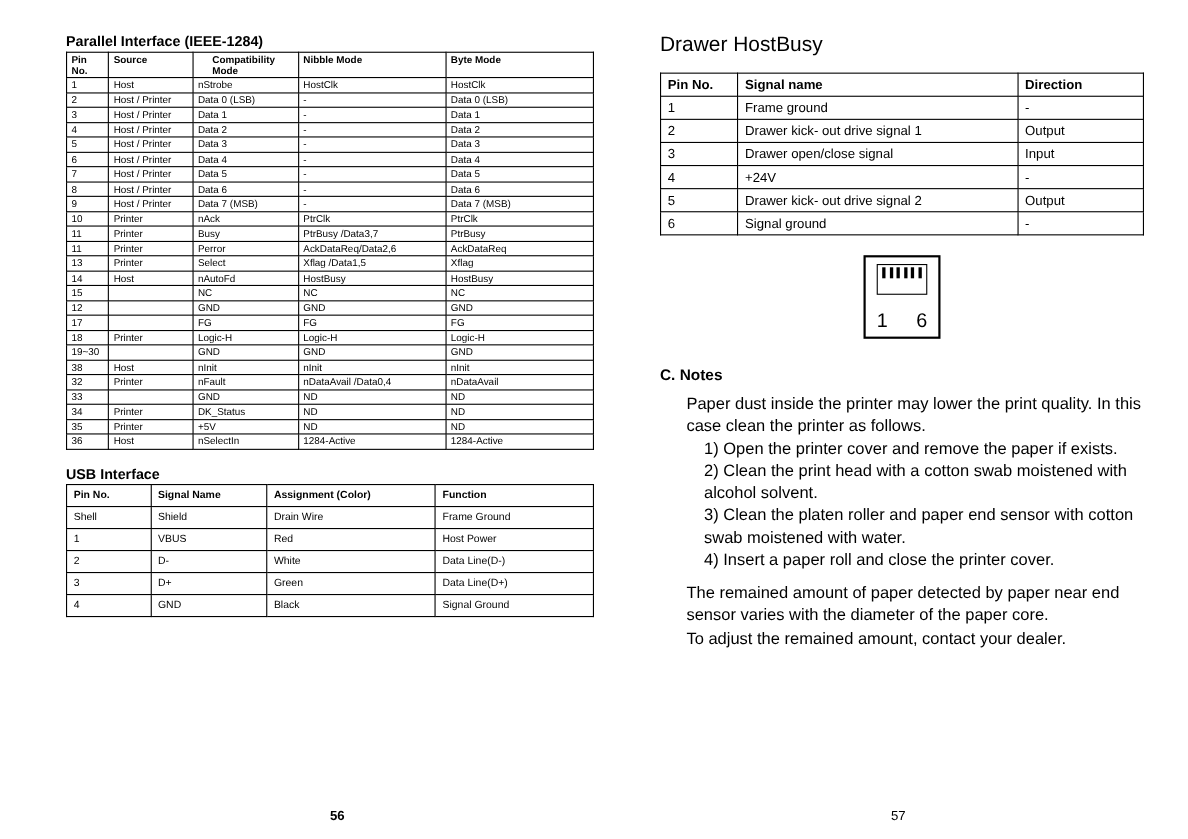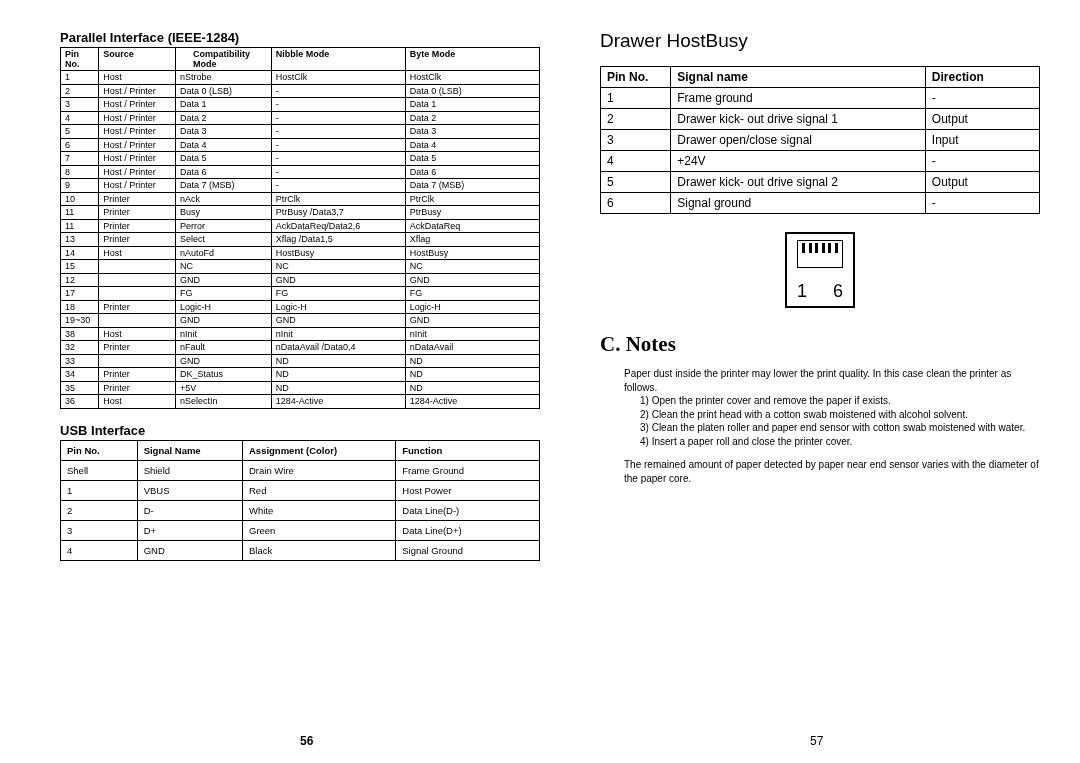--- a/index.html
+++ b/index.html
@@ -42,28 +42,27 @@
   .usb-table td, .usb-table th { padding: 4px 6px; font-size: 9.5px; }
   .drawer-heading {
     font-size: 19px;
     font-weight: normal;
     margin-bottom: 14px;
     font-family: Arial, sans-serif;
   }
   .drawer-table { font-size: 12px; }
   .drawer-table th, .drawer-table td { padding: 3px 6px; }
   .section-heading {
-    font-size: 21px;
+    font-size: 14px;
     font-weight: bold;
     margin-top: 24px;
     margin-bottom: 10px;
-    font-family: Liberation Serif, serif;
   }
   .notes-body {
-    font-size: 10px;
+    font-size: 15px;
     line-height: 1.35;
     padding-left: 24px;
   }
   .notes-body .sub { padding-left: 16px; }
   .page-number {
     position: absolute;
     bottom: 15px;
     font-size: 12px;
   }
   .pn-left { left: 300px; font-weight: bold; }
@@ -408,17 +407,18 @@
   <div class="notes-body">
     <div>Paper dust inside the printer may lower the print quality. In this case clean the printer as follows.</div>
     <div class="sub" id="notes-steps">
         <div>1) Open the printer cover and remove the paper if exists.</div>
         <div>2) Clean the print head with a cotton swab moistened with alcohol solvent.</div>
         <div>3) Clean the platen roller and paper end sensor with cotton swab moistened with water.</div>
         <div>4) Insert a paper roll and close the printer cover.</div>
       </div>
     <div style="height:10px"></div>
     <div>The remained amount of paper detected by paper near end sensor varies with the diameter of the paper core.</div>
+    <div>To adjust the remained amount, contact your dealer.</div>
   </div>
 </div>
 
 <div class="page-number pn-left">56</div>
 <div class="page-number pn-right">57</div>
 
 </body></html>

